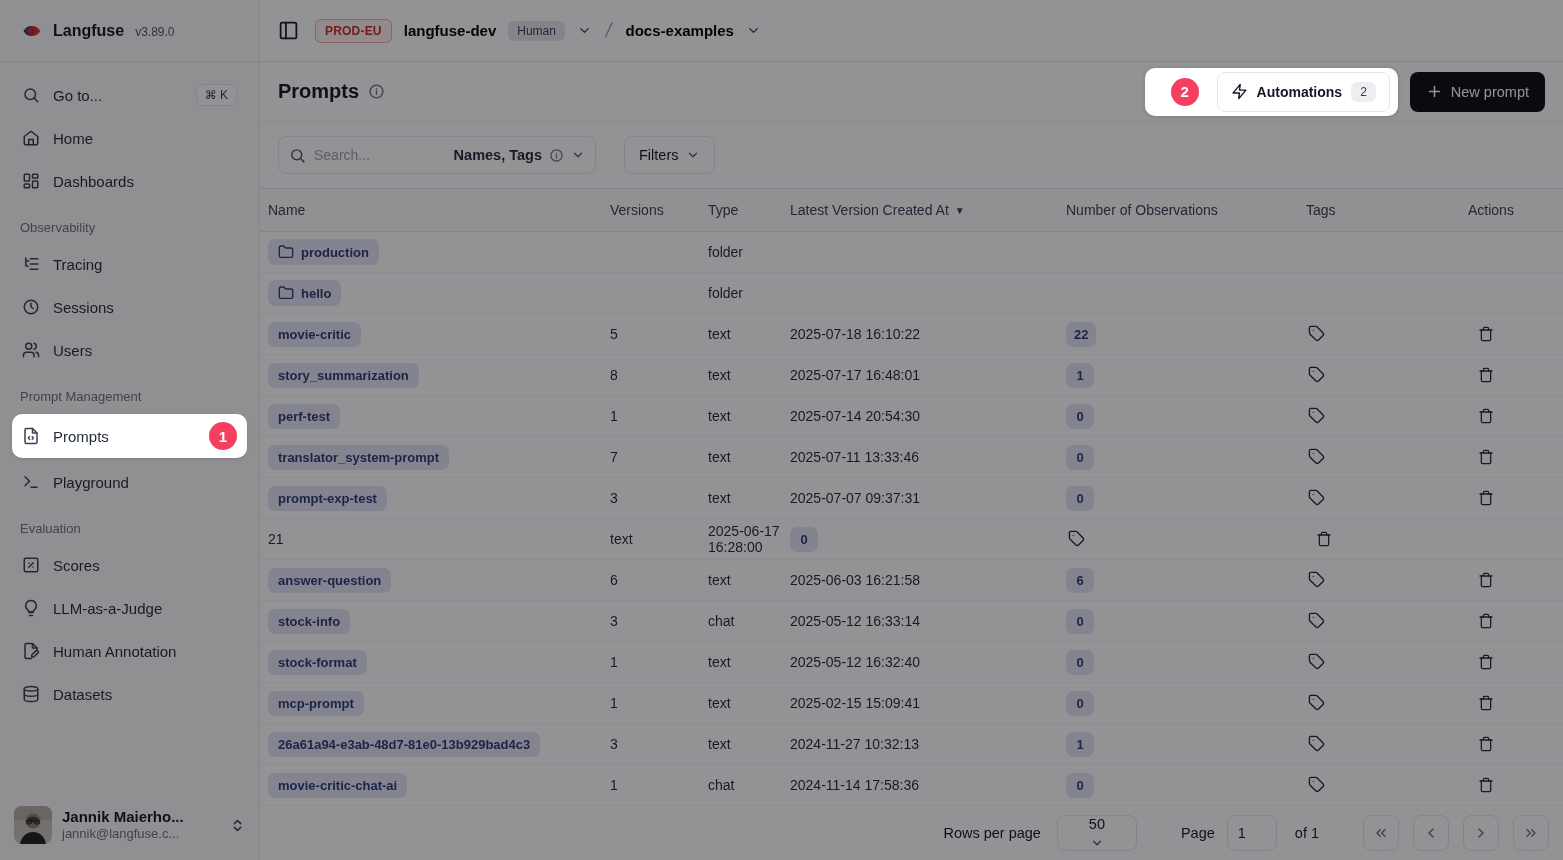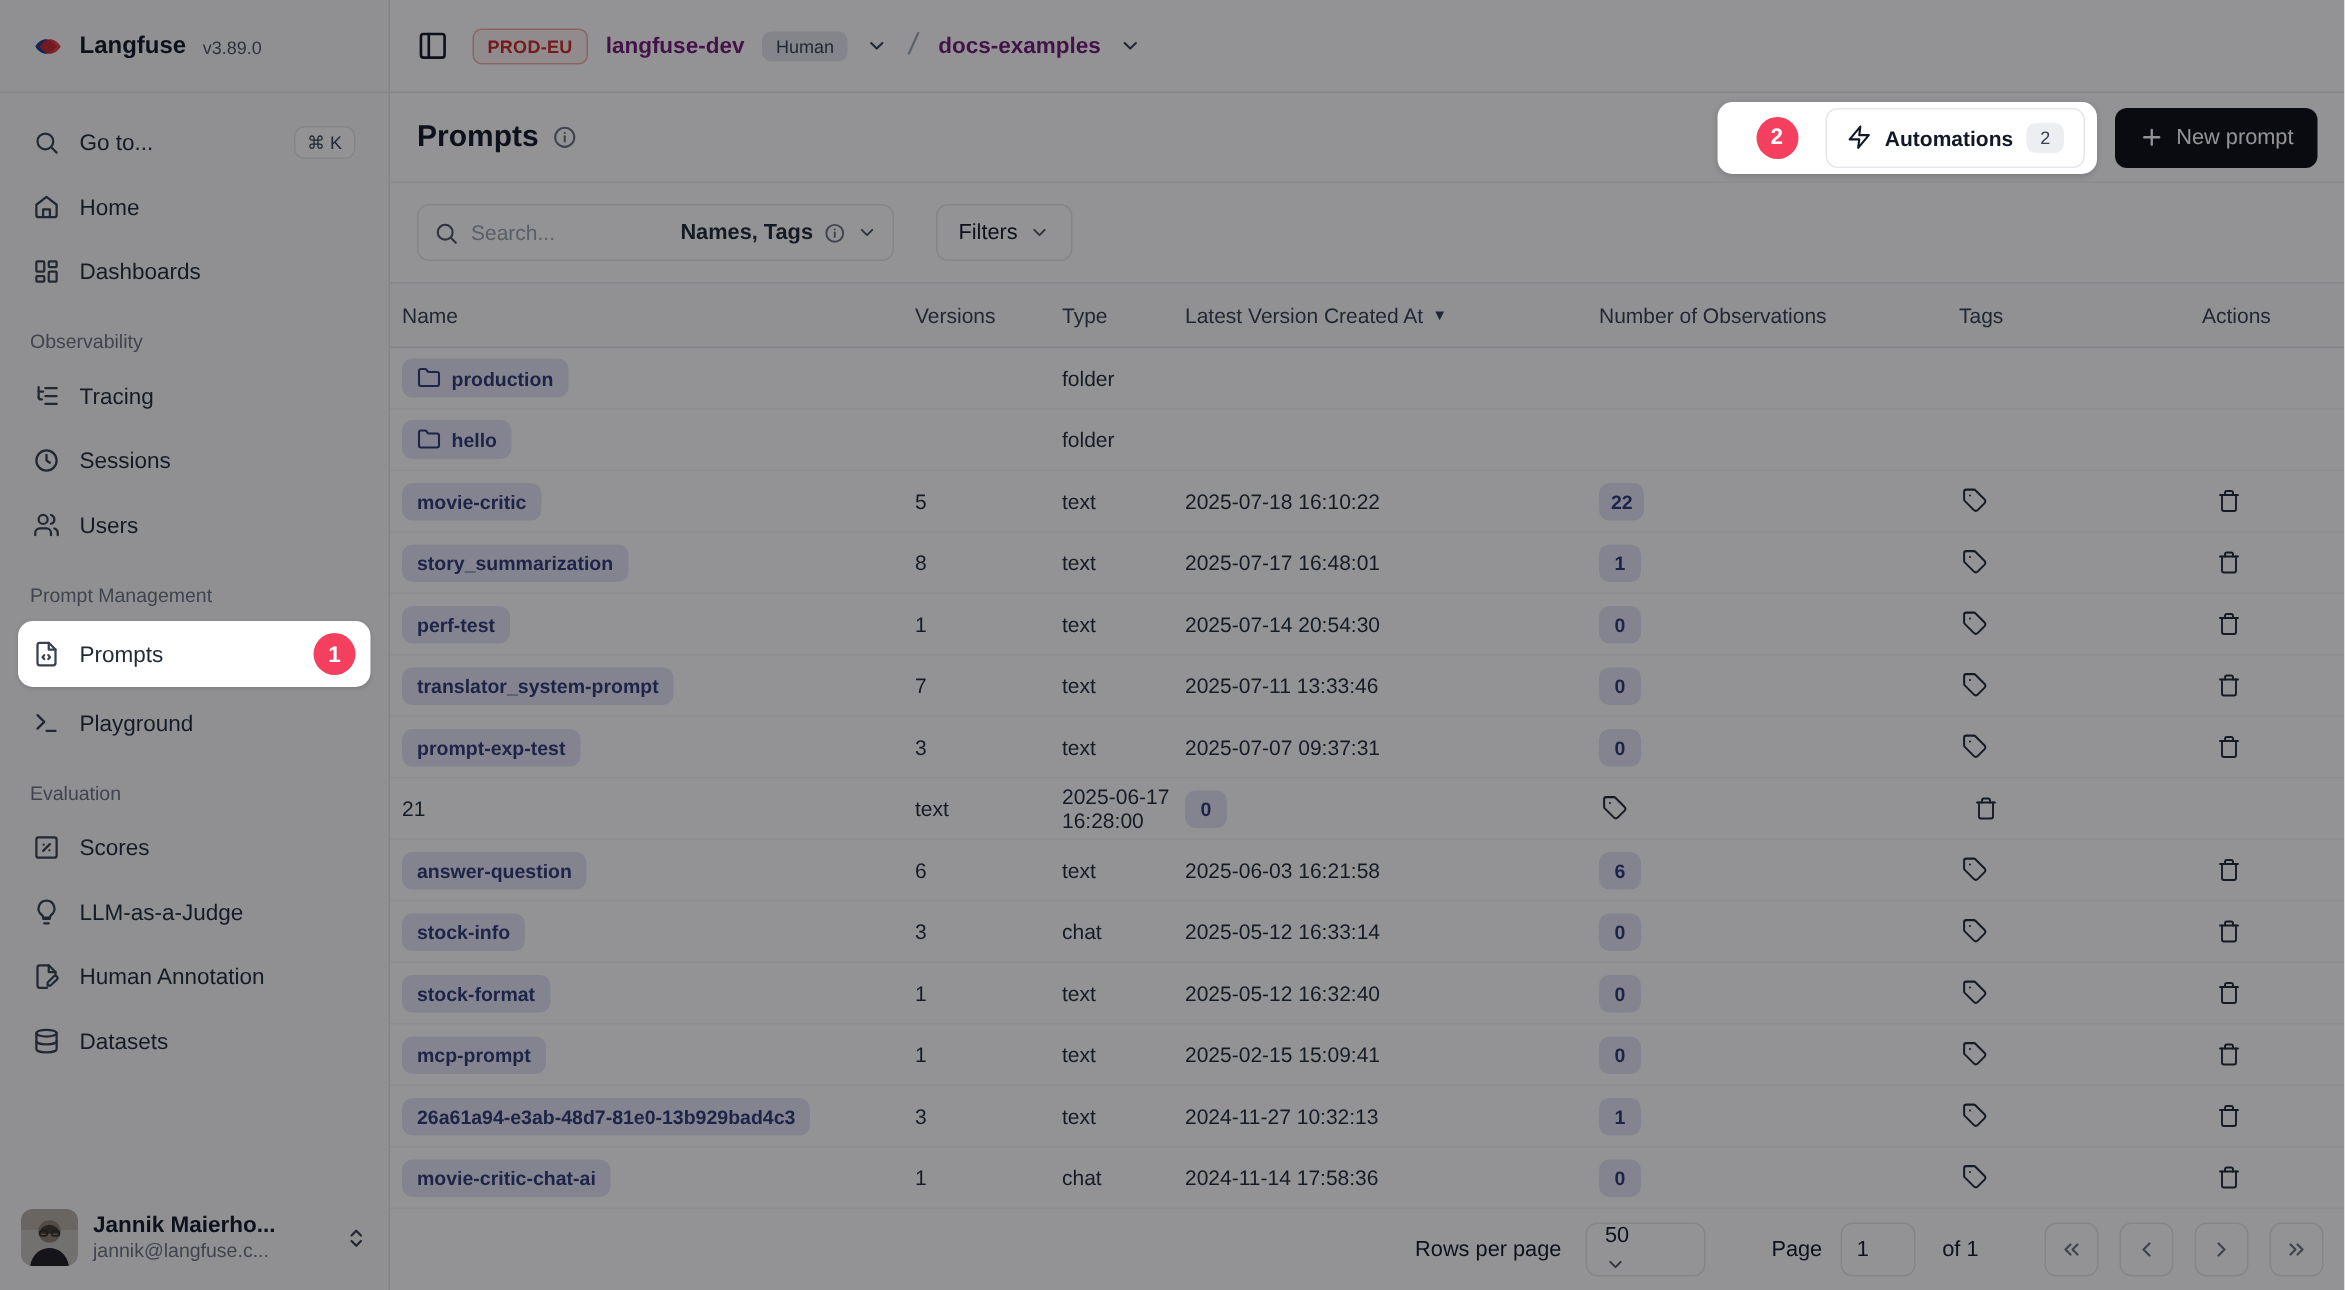--- a/index.html
+++ b/index.html
@@ -25,21 +25,21 @@
   .user-meta { line-height:1.2; min-width:0; }
   .user-name { font-size:15px; font-weight:700; color:#111827; white-space:nowrap; }
   .user-email { font-size:13px; color:#6b7280; white-space:nowrap; }
   .user-caret { margin-left:auto; color:#374151; display:inline-flex; }
 
   
   .main { flex:1; display:flex; flex-direction:column; min-width:0; }
   .topbar { height:62px; display:flex; align-items:center; gap:12px; padding:0 18px; border-bottom:1px solid #e5e7eb; }
   .panel-toggle { display:inline-flex; color:#111827; cursor:pointer; margin-right:4px; }
   .env-badge { font-size:12px; font-weight:600; color:var(--env-red,#dc2626); background:rgba(220,38,38,.07); border:1px solid rgba(220,38,38,.35); border-radius:6px; padding:4px 9px; letter-spacing:.2px; }
-  .org-name, .project-name { font-size:15px; font-weight:600; color:#701a75; }
+  .org-name, .project-name { font-size:15px; font-weight:600; color:#000000; }
   .team-pill { font-size:12px; color:#374151; background:#e5e7eb; border-radius:6px; padding:3px 9px; font-weight:500; }
   .crumb-caret { display:inline-flex; color:#374151; cursor:pointer; }
   .crumb-slash { color:#9ca3af; font-size:20px; transform:skewX(-10deg); padding:0 2px; }
 
   .title-row { height:60px; display:flex; align-items:center; padding:0 18px; border-bottom:1px solid #f0f1f3; }
   .page-title { font-size:20px; font-weight:700; color:#111827; display:flex; align-items:center; gap:9px; }
   .info-icon { display:inline-flex; color:#6b7280; }
   .title-actions { margin-left:auto; display:flex; align-items:center; gap:12px; }
   .spotlight-card { position:relative; z-index:60; background:#fff; border-radius:10px; height:48px; display:flex; align-items:center; gap:18px; padding:0 8px 0 26px; box-shadow:0 1px 4px rgba(0,0,0,.15); }
   .automations-btn { display:flex; align-items:center; gap:9px; height:40px; padding:0 13px; border:1px solid #e5e7eb; background:#fff; border-radius:8px; font-size:14px; font-weight:600; color:#111827; cursor:pointer; font-family:inherit; }
@@ -61,21 +61,21 @@
   .sort-caret { font-size:10px; color:#374151; }
   .trow { height:41px; border-bottom:1px solid #f3f4f6; font-size:14px; color:#1f2937; }
   .pill { display:inline-flex; align-items:center; gap:7px; background:var(--pill-bg,#e3e5f5); color:var(--pill-text,#303a75); font-size:13px; font-weight:700; border-radius:7px; padding:5px 10px; max-width:330px; cursor:pointer; white-space:nowrap; }
   .pill .ficon { display:inline-flex; }
   .obs-badge { display:inline-flex; justify-content:center; min-width:28px; background:var(--pill-bg,#e3e5f5); color:var(--pill-text,#303a75); font-size:13px; font-weight:700; border-radius:7px; padding:5px 8px; }
   .cell-icon-btn { background:none; border:none; cursor:pointer; color:#1f2937; display:inline-flex; padding:2px; margin-left:8px; }
 
   
   .pagination { height:54px; display:flex; align-items:center; justify-content:flex-end; gap:0; padding:0 14px 0 0; font-size:14.5px; color:#111827; }
   .pg-label { margin-right:16px; }
-  .pg-select { height:36px; width:80px; border:1px solid #e5e7eb; border-radius:8px; background:#fff; display:flex; align-items:flex-start; justify-content:space-between; padding:0 12px; cursor:pointer;flex-direction:column; }
+  .pg-select { height:36px; width:80px; border:1px solid #e5e7eb; border-radius:8px; background:#fff; display:flex; align-items:center; justify-content:space-between; padding:0 12px; cursor:pointer;flex-direction:column; }
   .pg-page-label { margin-left:44px; margin-right:12px; }
   .pg-input { width:50px; height:36px; border:1px solid #e5e7eb; border-radius:8px; padding:0 10px; font-size:14.5px; font-family:inherit; color:#111827; outline:none; }
   .pg-of { margin-left:18px; }
   .pg-btns { display:flex; gap:14px; margin-left:44px; }
   .pg-btn { width:36px; height:36px; border:1px solid #e5e7eb; border-radius:8px; background:#fff; display:flex; align-items:center; justify-content:center; color:#6b7280; cursor:pointer; }
 
   
   .dim-overlay { position:absolute; inset:0; background:rgba(10,10,14,0.44); z-index:50; pointer-events:none; }
 </style>
 </head>

